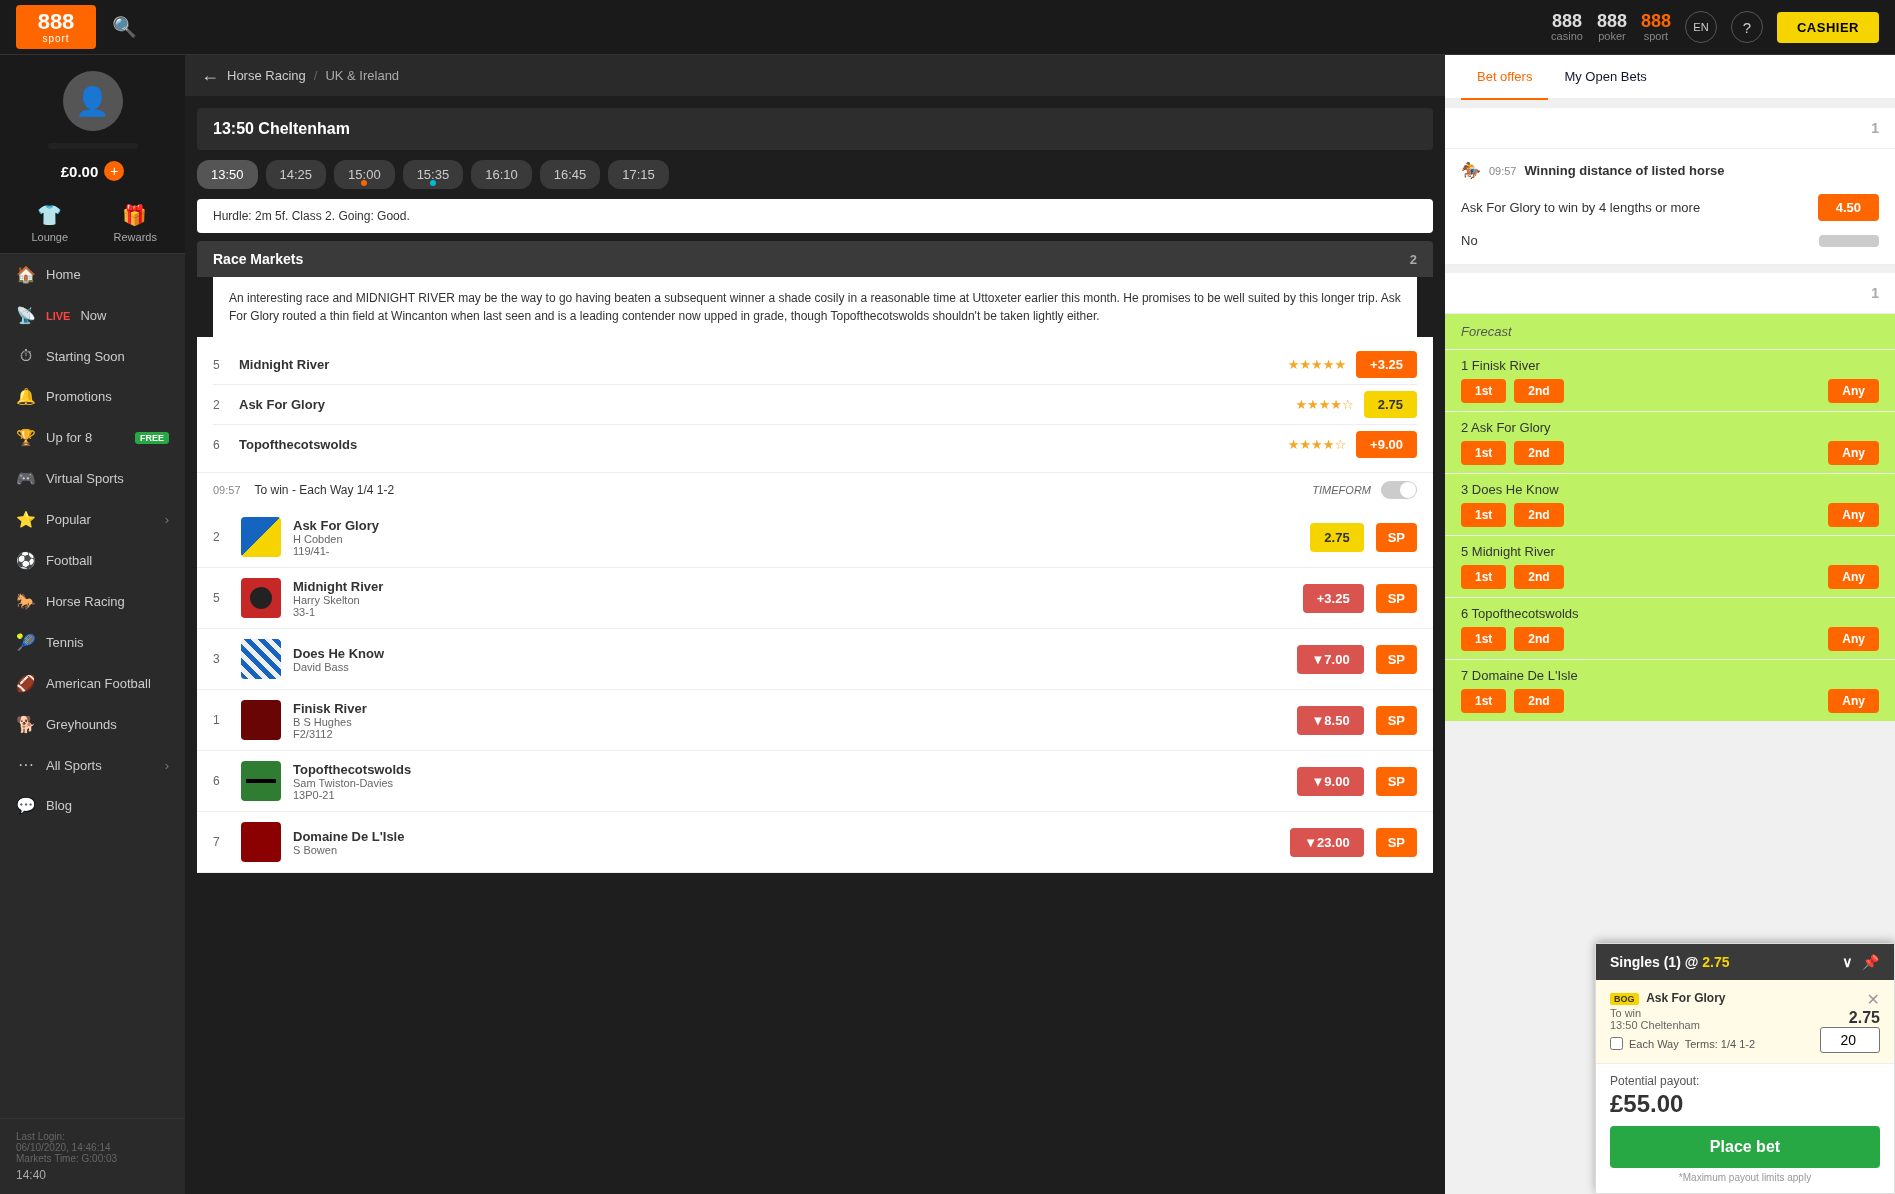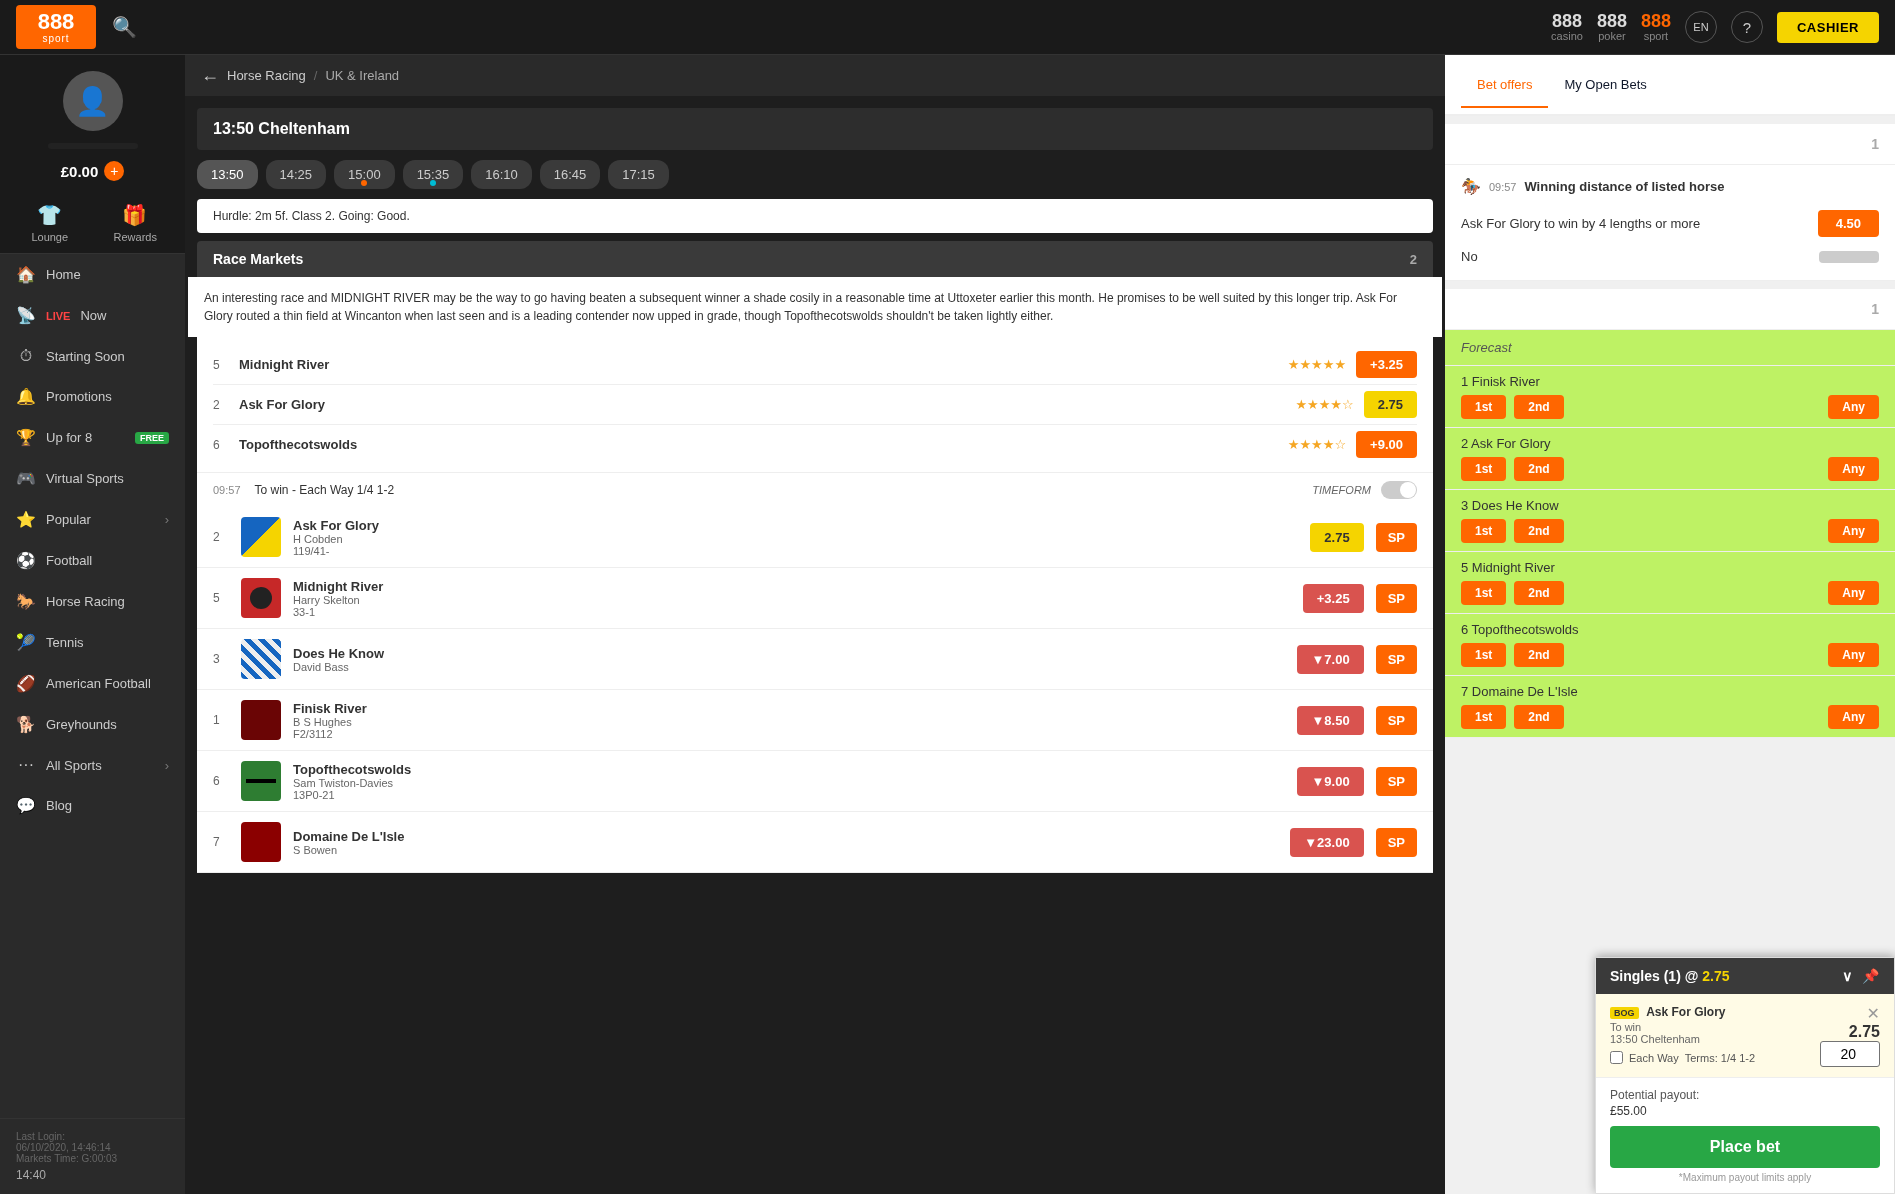--- a/index.html
+++ b/index.html
@@ -245,21 +245,21 @@
       align-items: center;
       border-radius: 4px 4px 0 0;
     }
     .race-markets-header span { font-size: 14px; font-weight: bold; }
     .race-markets-header .count { color: #aaa; font-size: 13px; }
 
     .race-description {
       background: #fff;
       color: #333;
       padding: 12px 16px;
-      margin: 0 3px;
+      margin: 0 28px;
       font-size: 12px;
       line-height: 1.5;
     }
 
     .top-runners {
       background: #fff;
       margin: 0 12px;
       padding: 8px 16px;
     }
     .runner-quick-row {
@@ -380,21 +380,21 @@
       background: #f0f0f0;
       display: flex;
       flex-direction: column;
       flex-shrink: 0;
       overflow-y: auto;
     }
     .right-tabs {
       display: flex;
       background: #fff;
       border-bottom: 2px solid #eee;
-      padding: 8px 16px;
+      padding: 0 16px;
     }
     .right-tab {
       padding: 14px 16px;
       cursor: pointer;
       font-size: 13px;
       color: #0f172a;
       border-bottom: 2px solid transparent;
       margin-bottom: -2px;
     }
     .right-tab.active {
@@ -544,21 +544,21 @@
       color: #999;
       cursor: pointer;
       font-size: 16px;
     }
     .bet-footer {
       background: #fff;
       padding: 10px 14px;
       border-top: 1px solid #eee;
     }
     .payout-row { font-size: 12px; color: #555; margin-bottom: 2px; }
-    .payout-amount { font-size: 12px; font-weight: normal; color: #333; }
+    .payout-amount { font-size: 24px; font-weight: bold; color: #333; }
     .max-note { font-size: 10px; color: #999; text-align: center; margin-top: 4px; }
     .place-bet-btn {
       background: #28a745;
       color: #fff;
       border: none;
       padding: 12px;
       width: 100%;
       font-size: 16px;
       font-weight: bold;
       cursor: pointer;

